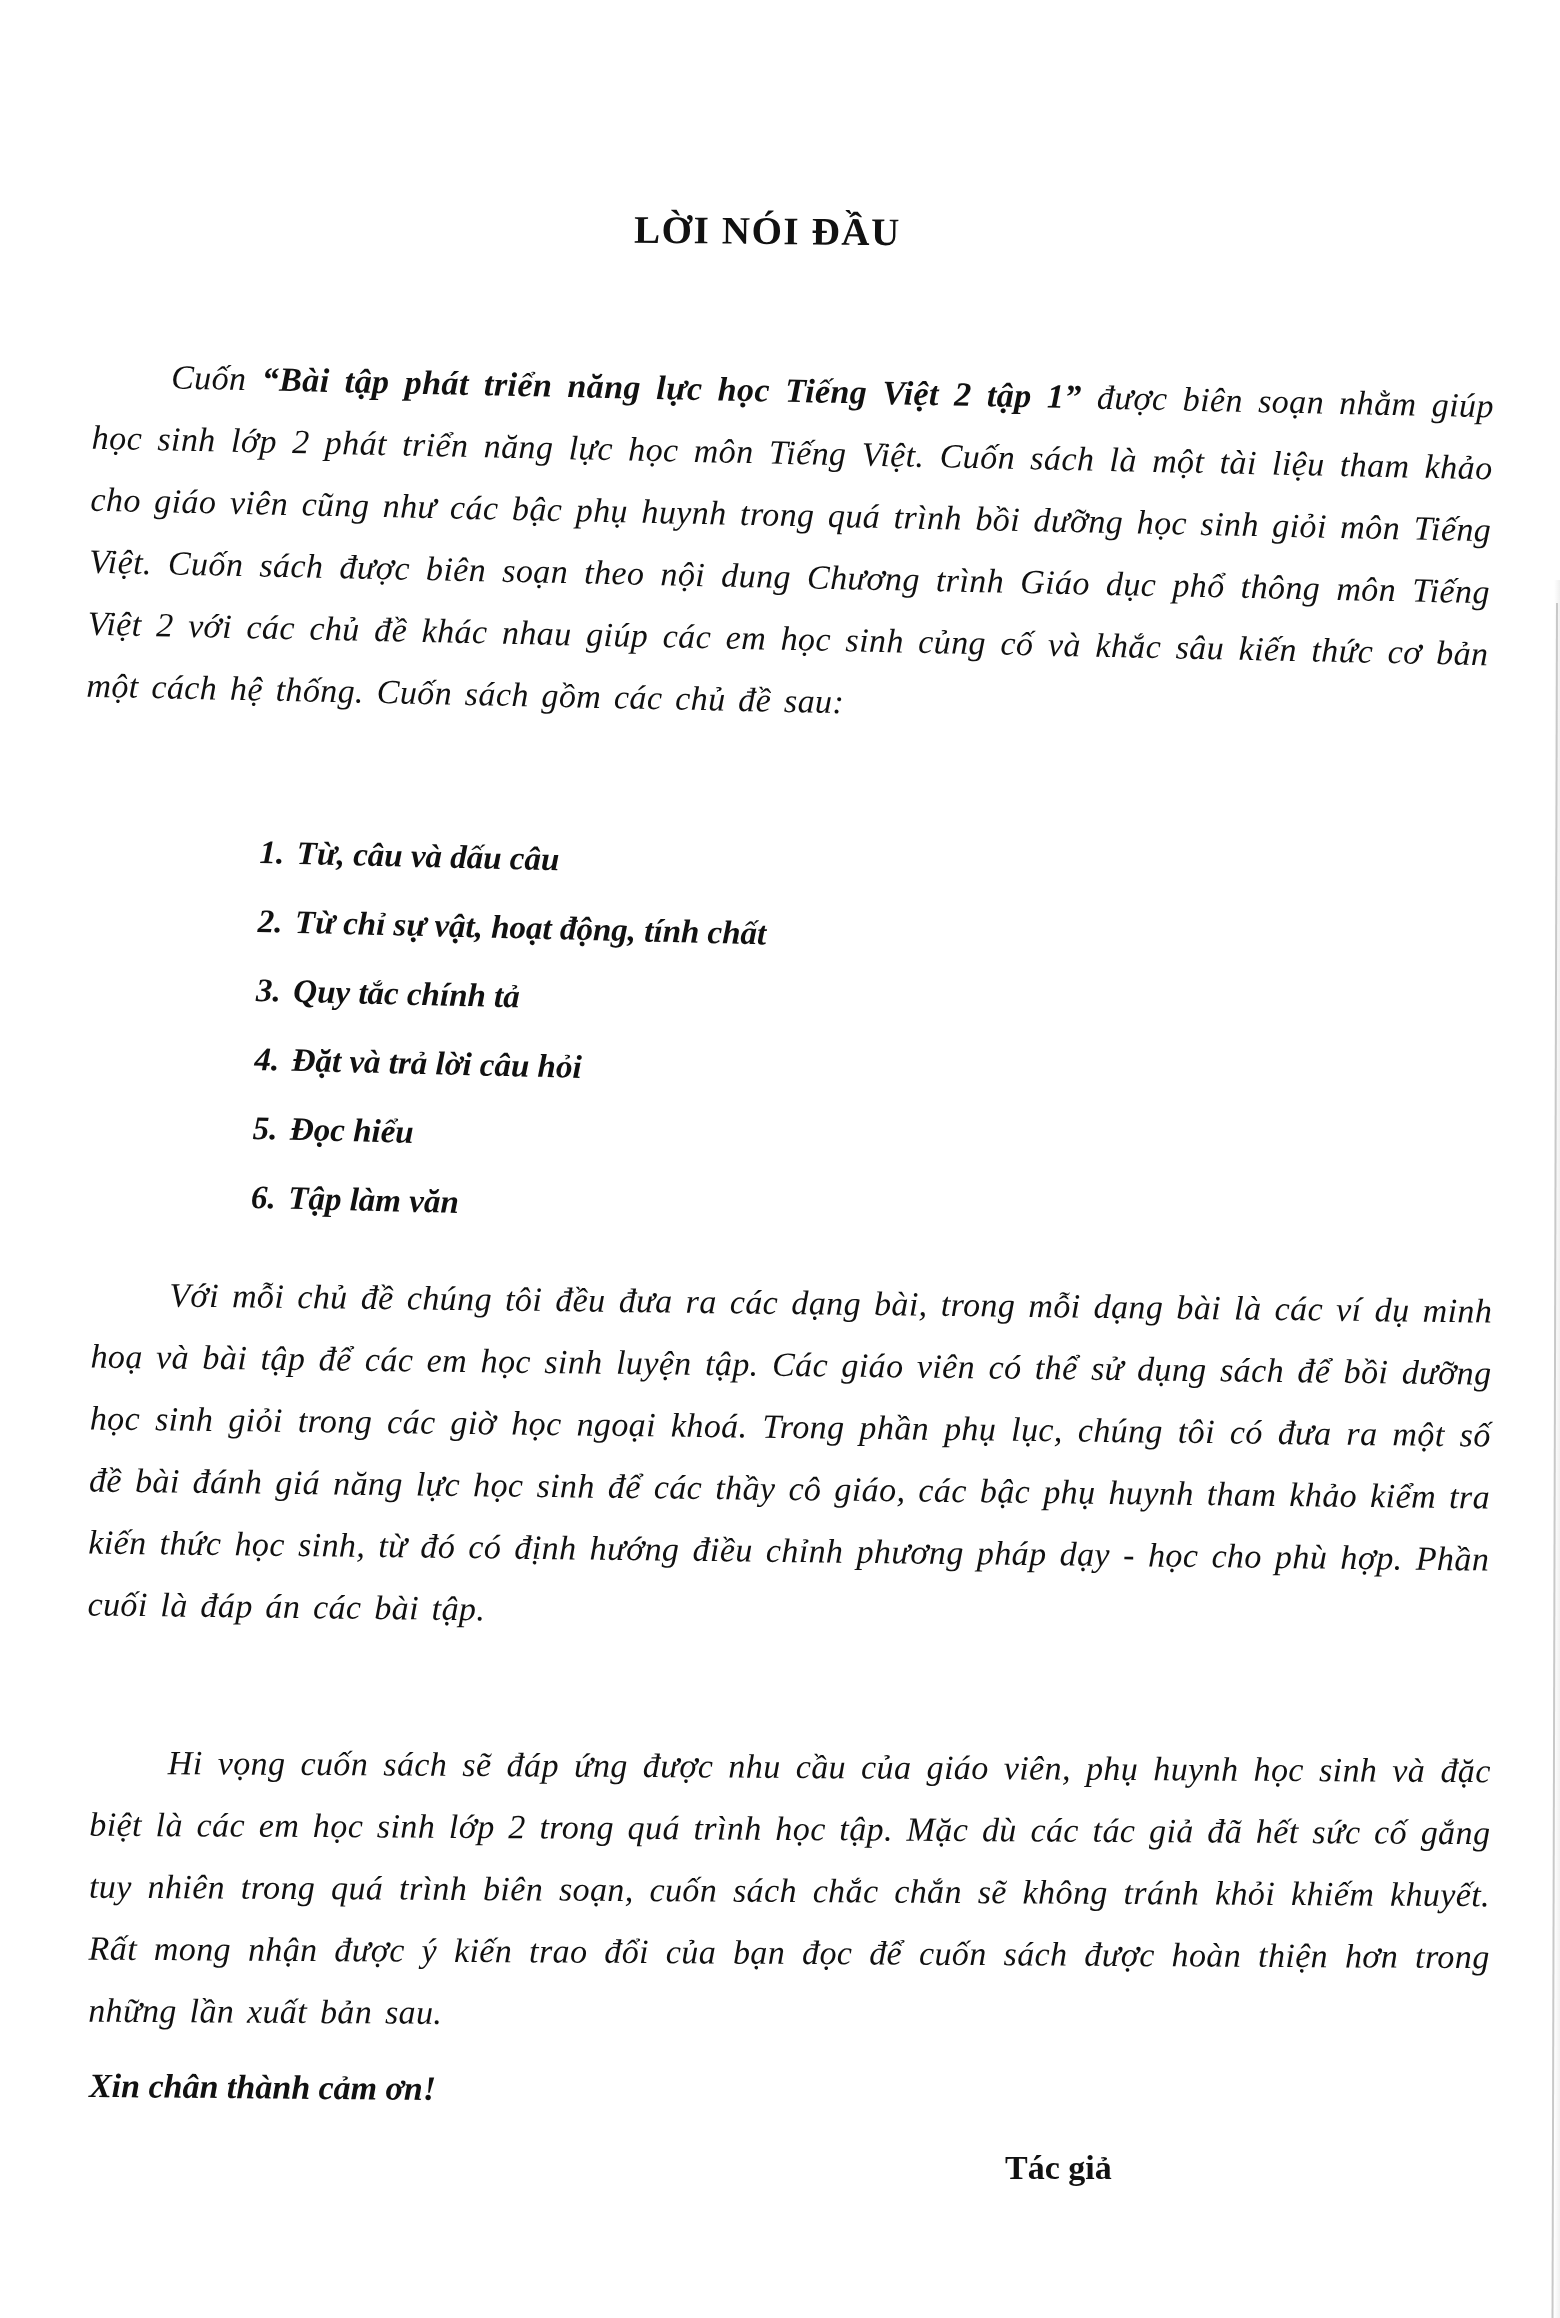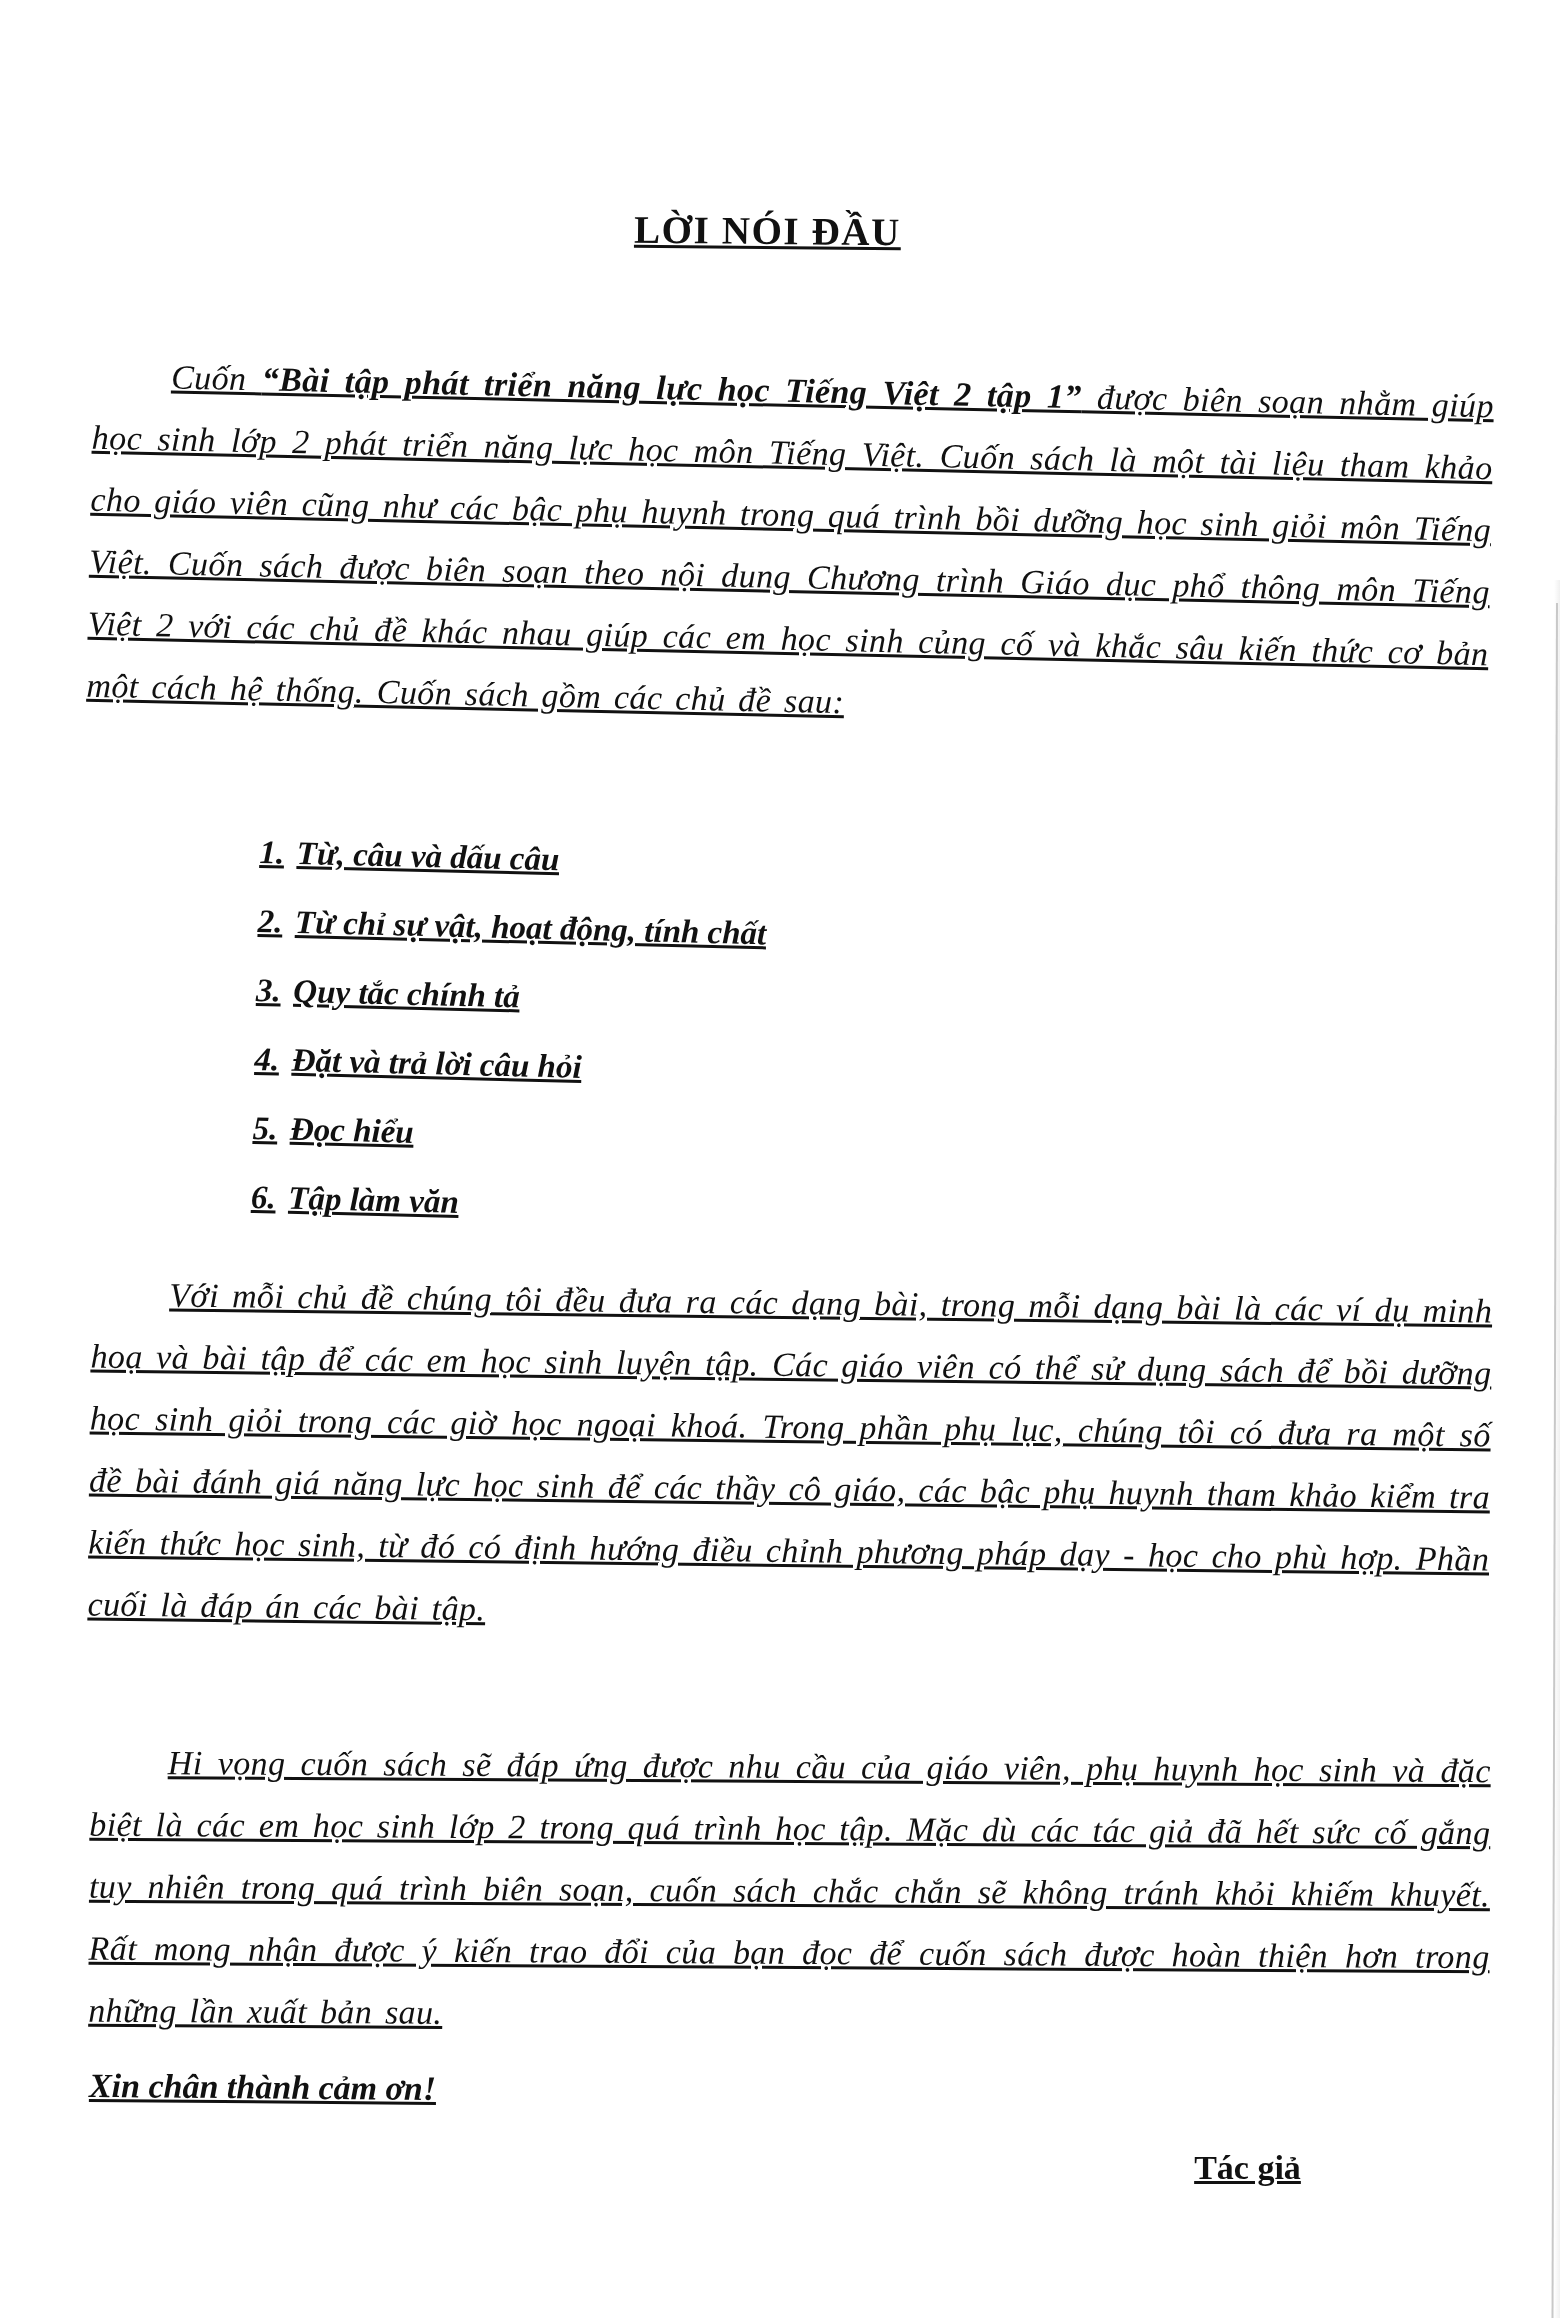--- a/index.html
+++ b/index.html
@@ -13,21 +13,20 @@
     overflow: hidden;
     position: relative;
     font-family: "Liberation Serif", "DejaVu Serif", serif;
     color: #111111;
   }
   .page {
     box-sizing: border-box;
     width: 1560px;
     height: 2297px;
     padding: 208px 70px 0 89px;
-    text-decoration: underline;
   }
   .title {
     font-size: 39px;
     font-weight: 700;
     font-style: normal;
     letter-spacing: 1.6px;
     text-align: center;
     margin: 0 44px 0 0;
     transform: rotate(0.5deg);
   }
@@ -80,21 +79,20 @@
     font-size: 34px;
     line-height: 47px;
     transform: rotate(0.5deg);
   }
   .author {
     margin: 31px 0 0 916px;
     font-style: normal;
     font-weight: 700;
     font-size: 34px;
     line-height: 44px;
-    text-align: center;
   }
   .scan-edge {
     position: absolute;
     top: 603px;
     right: 2.3px;
     bottom: 0;
     width: 1.6px;
     background: #c8c8c8;
     transform: rotate(0.15deg);
     transform-origin: top right;

